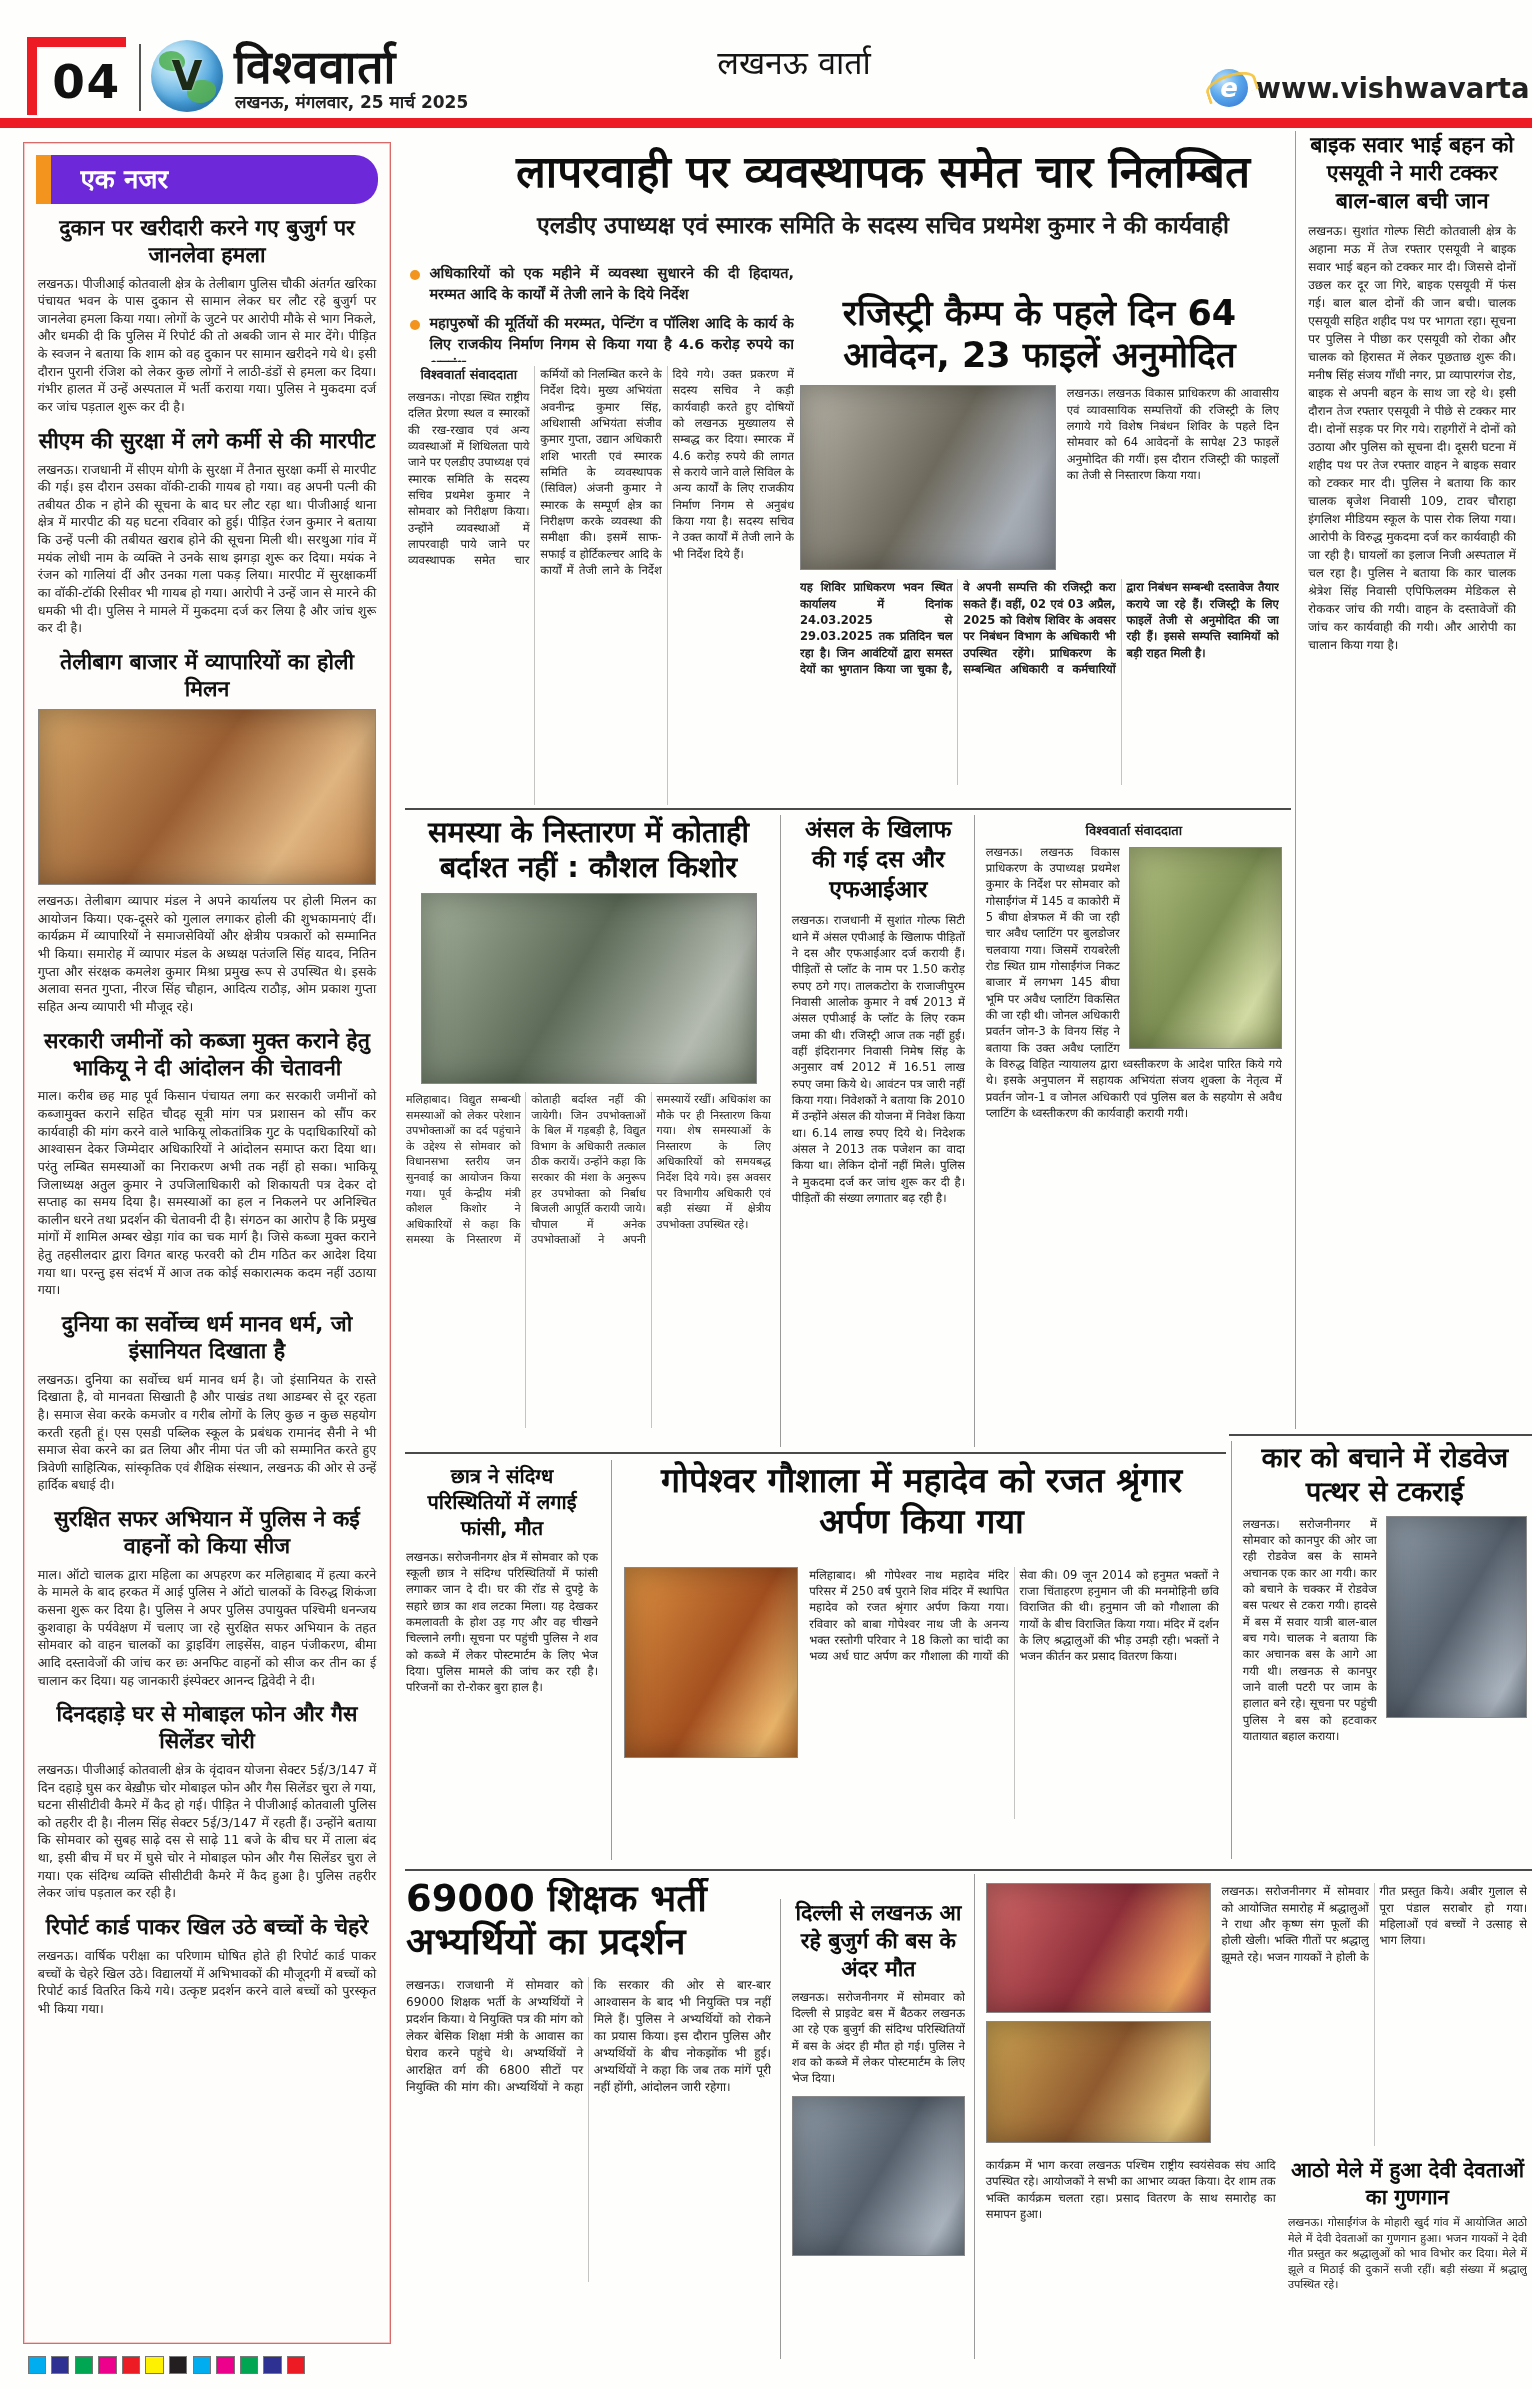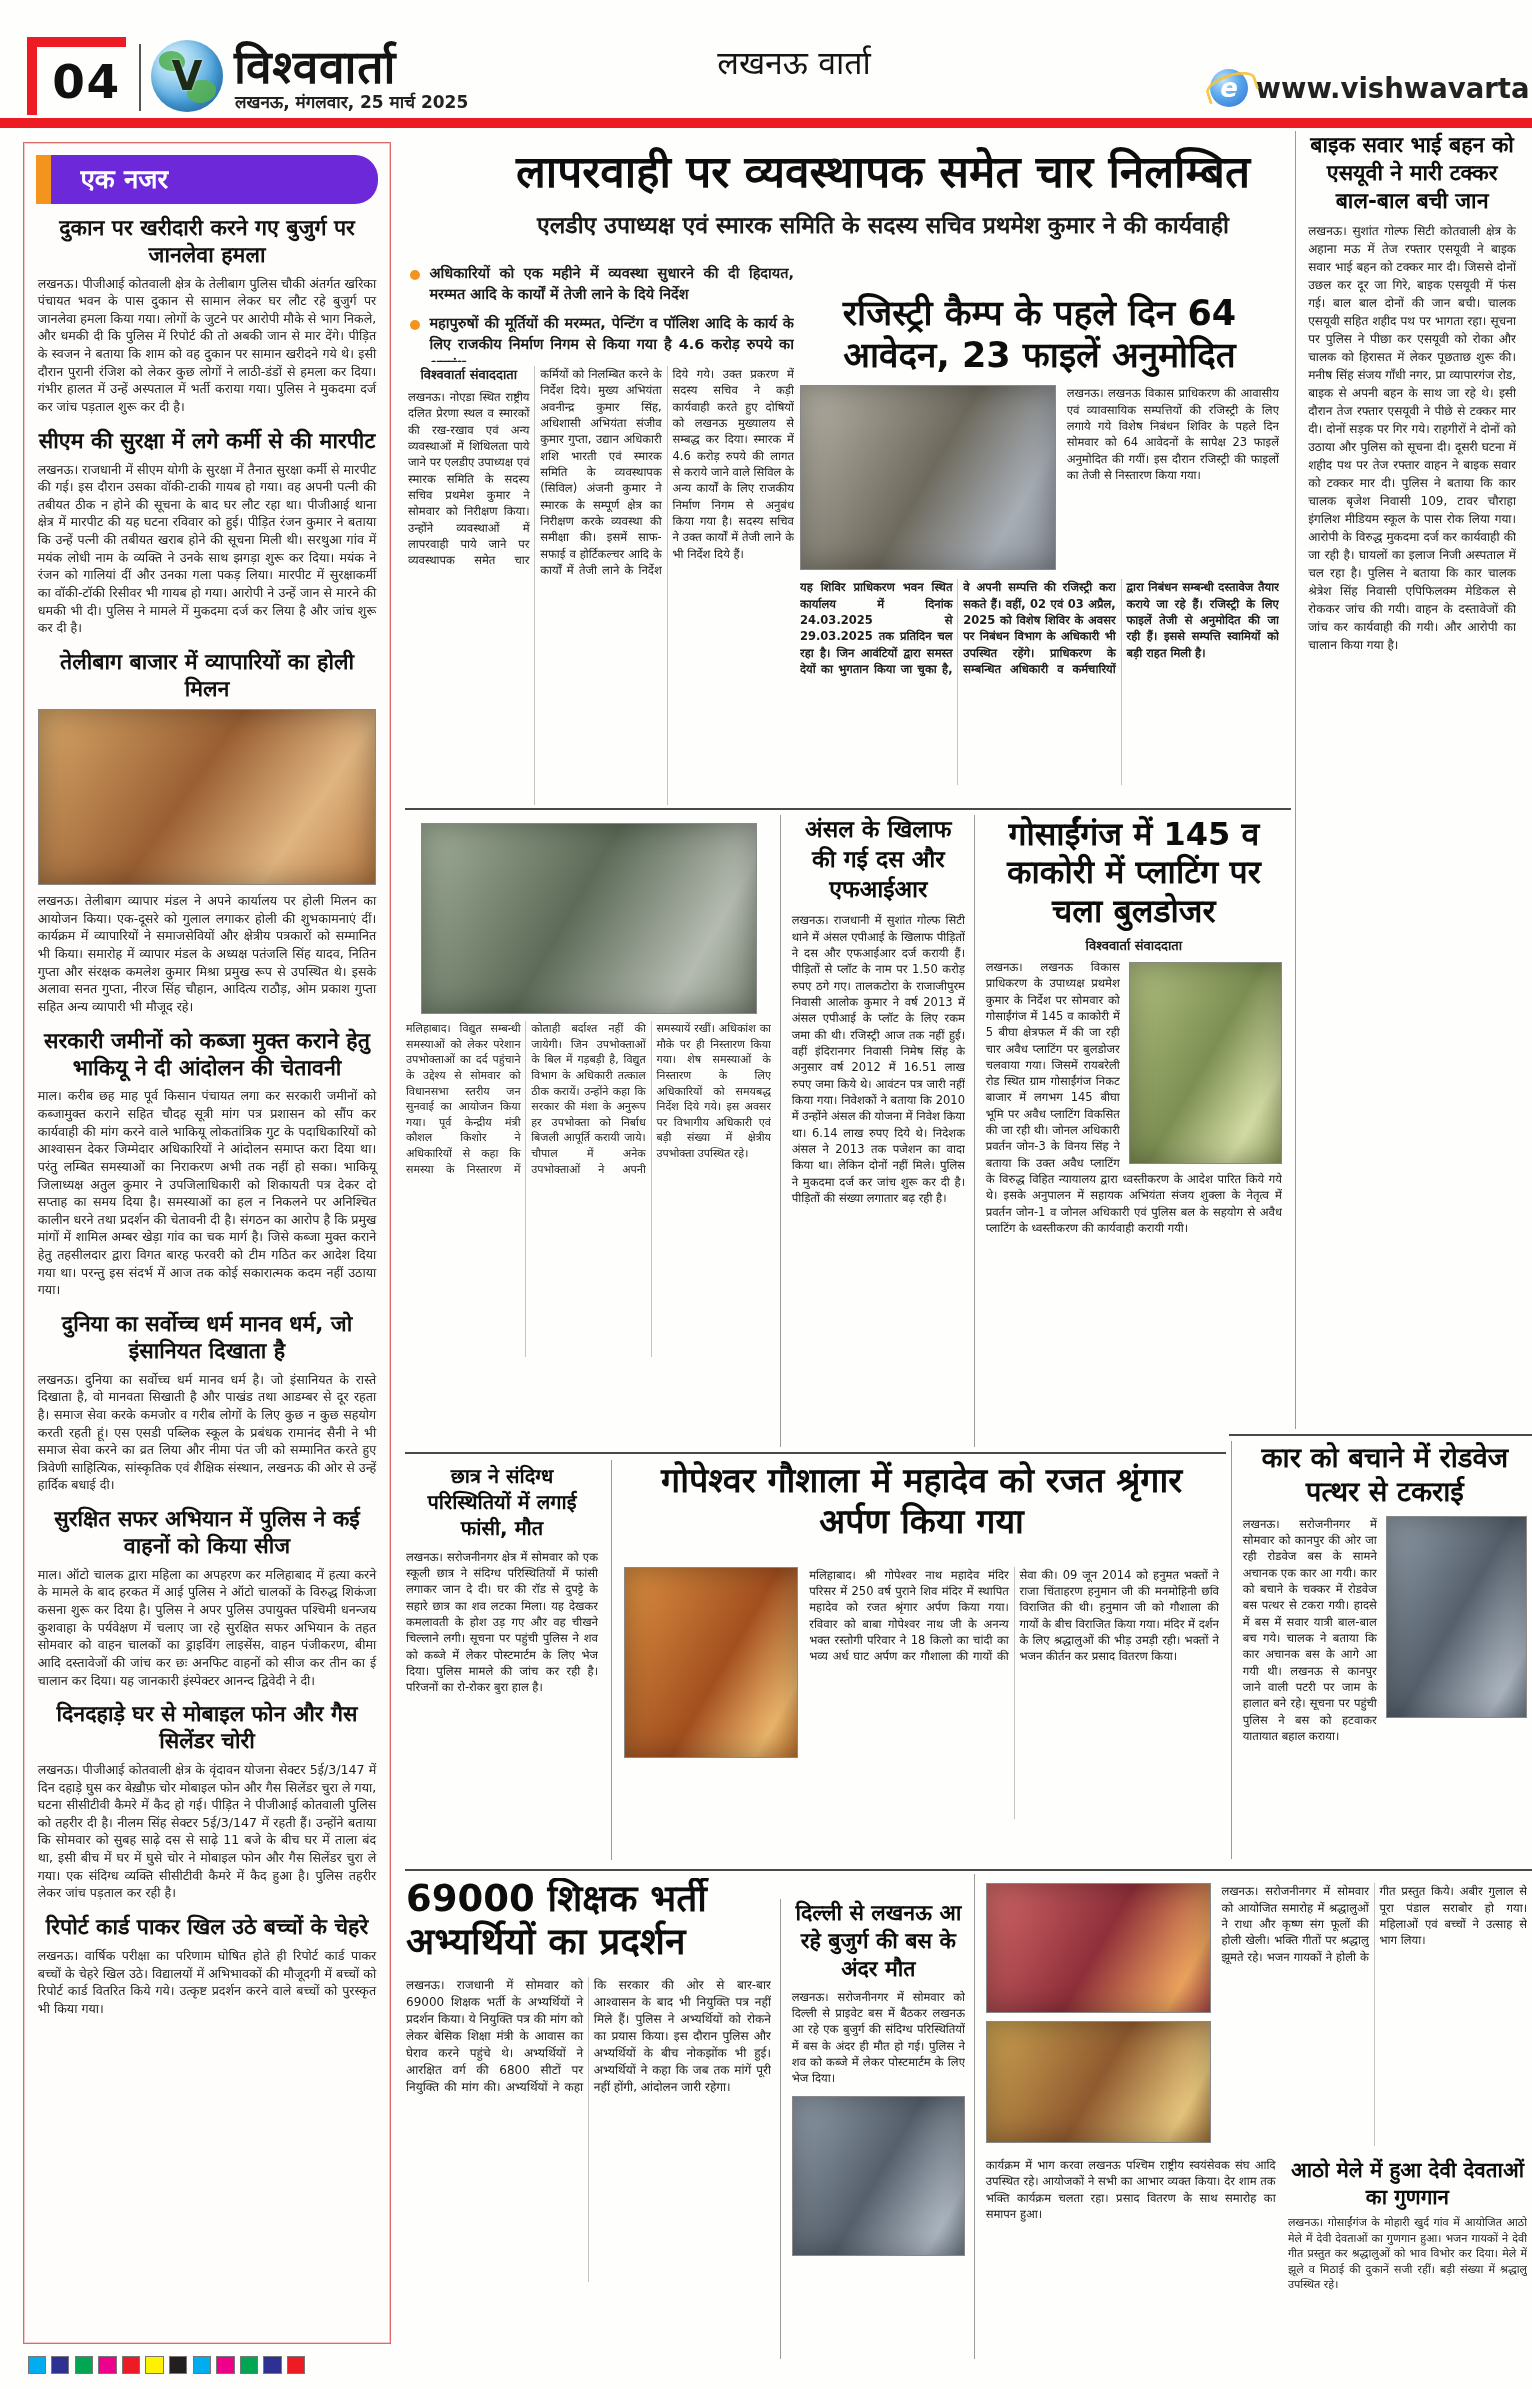--- a/index.html
+++ b/index.html
@@ -170,33 +170,33 @@
   </div>
 
   <div class="abs rule-v" style="left:1295px; top:131px; width:221px; height:1298px; padding-left:12.2px;">
     <h2 class="h2-sm">बाइक सवार भाई बहन को एसयूवी ने मारी टक्कर बाल-बाल बची जान</h2>
     <p class="body-txt" style="margin-top:7.6px; font-size:12px; line-height:1.5;">लखनऊ। सुशांत गोल्फ सिटी कोतवाली क्षेत्र के अहाना मऊ में तेज रफ्तार एसयूवी ने बाइक सवार भाई बहन को टक्कर मार दी। जिससे दोनों उछल कर दूर जा गिरे, बाइक एसयूवी में फंस गई। बाल बाल दोनों की जान बची। चालक एसयूवी सहित शहीद पथ पर भागता रहा। सूचना पर पुलिस ने पीछा कर एसयूवी को रोका और चालक को हिरासत में लेकर पूछताछ शुरू की। मनीष सिंह संजय गाँधी नगर, प्रा व्यापारगंज रोड, बाइक से अपनी बहन के साथ जा रहे थे। इसी दौरान तेज रफ्तार एसयूवी ने पीछे से टक्कर मार दी। दोनों सड़क पर गिर गये। राहगीरों ने दोनों को उठाया और पुलिस को सूचना दी। दूसरी घटना में शहीद पथ पर तेज रफ्तार वाहन ने बाइक सवार को टक्कर मार दी। पुलिस ने बताया कि कार चालक बृजेश निवासी 109, टावर चौराहा इंगलिश मीडियम स्कूल के पास रोक लिया गया। आरोपी के विरुद्ध मुकदमा दर्ज कर कार्यवाही की जा रही है। घायलों का इलाज निजी अस्पताल में चल रहा है। पुलिस ने बताया कि कार चालक श्रेत्रेश सिंह निवासी एपिफिलक्म मेडिकल से रोककर जांच की गयी। वाहन के दस्तावेजों की जांच कर कार्यवाही की गयी। और आरोपी का चालान किया गया है।</p>
   </div>
 
   <div class="rule-h" style="left:405px; top:808px; width:886px;"></div>
 
   <div class="abs" style="left:406px; top:815px; width:365px; height:632px;">
+    <h2 class="h2-md">समस्या के निस्तारण में कोताही बर्दाश्त नहीं : कौशल किशोर</h2>
     <div class="photo ph-samasya" style="width:336px; height:191px; margin:7.6px auto;"></div>
     <div class="body-txt cols3" style="height:336px; font-size:11px;">
       <span>मलिहाबाद। विद्युत सम्बन्धी समस्याओं को लेकर परेशान उपभोक्ताओं का दर्द पहुंचाने के उद्देश्य से सोमवार को विधानसभा स्तरीय जन सुनवाई का आयोजन किया गया। पूर्व केन्द्रीय मंत्री कौशल किशोर ने अधिकारियों से कहा कि समस्या के निस्तारण में कोताही बर्दाश्त नहीं की जायेगी। जिन उपभोक्ताओं के बिल में गड़बड़ी है, विद्युत विभाग के अधिकारी तत्काल ठीक करायें। उन्होंने कहा कि सरकार की मंशा के अनुरूप हर उपभोक्ता को निर्बाध बिजली आपूर्ति करायी जाये। चौपाल में अनेक उपभोक्ताओं ने अपनी समस्यायें रखीं। अधिकांश का मौके पर ही निस्तारण किया गया। शेष समस्याओं के निस्तारण के लिए अधिकारियों को समयबद्ध निर्देश दिये गये। इस अवसर पर विभागीय अधिकारी एवं बड़ी संख्या में क्षेत्रीय उपभोक्ता उपस्थित रहे।</span>
     </div>
   </div>
 
   <div class="abs rule-v" style="left:780px; top:815px; width:185px; height:632px; padding-left:10.7px;">
     <h2 class="h2-sm" style="font-size:23px;">अंसल के खिलाफ की गई दस और एफआईआर</h2>
     <p class="body-txt" style="margin-top:7.6px;">लखनऊ। राजधानी में सुशांत गोल्फ सिटी थाने में अंसल एपीआई के खिलाफ पीड़ितों ने दस और एफआईआर दर्ज करायी हैं। पीड़ितों से प्लॉट के नाम पर 1.50 करोड़ रुपए ठगे गए। तालकटोरा के राजाजीपुरम निवासी आलोक कुमार ने वर्ष 2013 में अंसल एपीआई के प्लॉट के लिए रकम जमा की थी। रजिस्ट्री आज तक नहीं हुई। वहीं इंदिरानगर निवासी निमेष सिंह के अनुसार वर्ष 2012 में 16.51 लाख रुपए जमा किये थे। आवंटन पत्र जारी नहीं किया गया। निवेशकों ने बताया कि 2010 में उन्होंने अंसल की योजना में निवेश किया था। 6.14 लाख रुपए दिये थे। निदेशक अंसल ने 2013 तक पजेशन का वादा किया था। लेकिन दोनों नहीं मिले। पुलिस ने मुकदमा दर्ज कर जांच शुरू कर दी है। पीड़ितों की संख्या लगातार बढ़ रही है।</p>
   </div>
 
   <div class="abs rule-v" style="left:974px; top:815px; width:308px; height:632px; padding-left:10.7px;">
-    <h2 class="h2-lg" style="font-size:32px;">गोसाईंगंज में 145 व काकोरी में प्लाटिंग पर चला बुलडोजर</h2>
     <div class="byline" style="margin-top:6.1px;">विश्ववार्ता संवाददाता</div>
     <div>
       <div class="photo ph-dozer" style="float:right; width:153px; height:202px; margin:3.1px 0 6.1px 9.2px;"></div>
       <p class="body-txt">लखनऊ। लखनऊ विकास प्राधिकरण के उपाध्यक्ष प्रथमेश कुमार के निर्देश पर सोमवार को गोसाईंगंज में 145 व काकोरी में 5 बीघा क्षेत्रफल में की जा रही चार अवैध प्लाटिंग पर बुलडोजर चलवाया गया। जिसमें रायबरेली रोड स्थित ग्राम गोसाईंगंज निकट बाजार में लगभग 145 बीघा भूमि पर अवैध प्लाटिंग विकसित की जा रही थी। जोनल अधिकारी प्रवर्तन जोन-3 के विनय सिंह ने बताया कि उक्त अवैध प्लाटिंग के विरुद्ध विहित न्यायालय द्वारा ध्वस्तीकरण के आदेश पारित किये गये थे। इसके अनुपालन में सहायक अभियंता संजय शुक्ला के नेतृत्व में प्रवर्तन जोन-1 व जोनल अधिकारी एवं पुलिस बल के सहयोग से अवैध प्लाटिंग के ध्वस्तीकरण की कार्यवाही करायी गयी।</p>
     </div>
   </div>
 
   <div class="rule-h" style="left:405px; top:1452px; width:821px;"></div>
   <div class="rule-h" style="left:1229px; top:1434px; width:304px;"></div>
 

